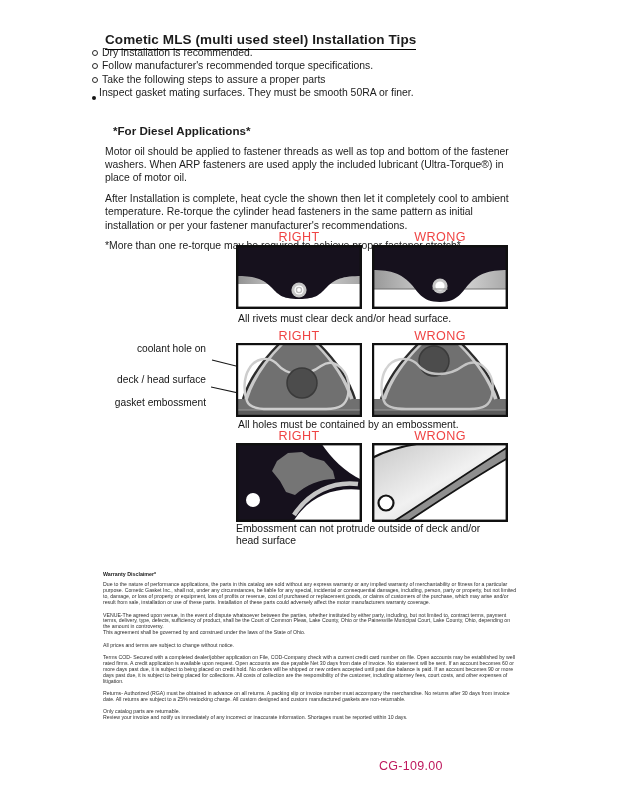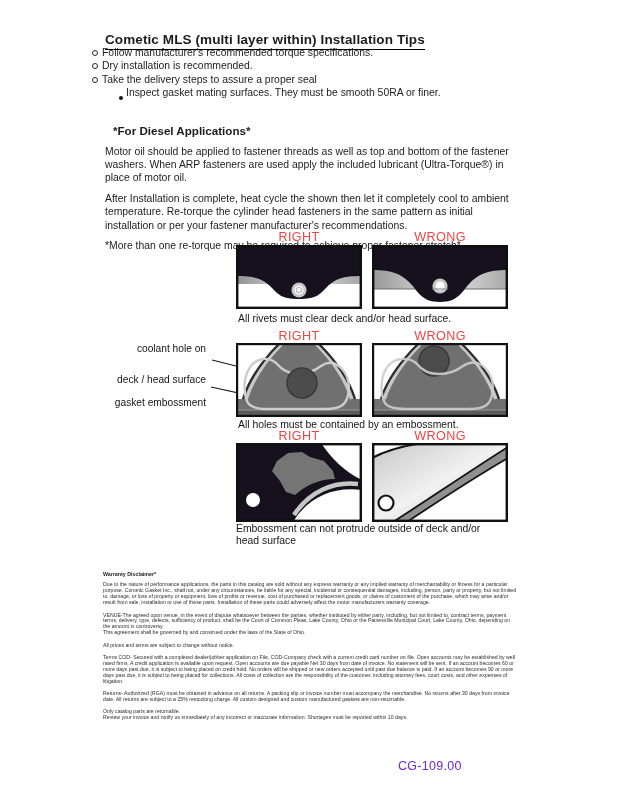--- a/index.html
+++ b/index.html
@@ -11,58 +11,58 @@
   .abs{position:absolute;}
   
   .page-title{
     left:105px;top:23px;font-size:13.5px;font-weight:700;letter-spacing:.1px;
     border-bottom:1.8px solid #000;padding-bottom:2px;display:inline-block;
   }
   
   .tips{left:92px;top:46px;width:446px;font-size:10.4px;line-height:13.4px;}
   .tip{display:flex;align-items:flex-start;}
   .ring{flex:0 0 auto;width:4px;height:4px;border:1px solid #2a2a2a;border-radius:50%;margin:4px 4px 0 0;}
-  .sub{margin-left:27px;align-items:flex-end;}
+  .sub{align-items:flex-end;}
   .dotb{flex:0 0 auto;width:4px;height:4px;background:#151515;border-radius:50%;margin:4.5px 3px 0 0;}
   
   .diesel{left:105px;top:116px;width:412px;}
   .diesel h2{margin:8px;font-size:11.6px;font-weight:700;}
   .diesel p{margin:7.5px 0 0 0;font-size:10.4px;line-height:13.2px;}
   
   .dlabel{font-size:12.6px;font-weight:400;letter-spacing:.4px;text-align:center;color:#ef4444;}
   .caption{font-size:10.4px;line-height:11.5px;color:#161616;}
   .ann{width:112px;text-align:right;font-size:10.2px;line-height:10.8px;color:#141414;}
   .ann .l2{display:block;margin-top:20px;}
   .ann .g{margin-top:12px;}
   svg{display:block;}
   
   .warranty{left:103px;top:572px;width:414px;font-size:5.2px;line-height:5.9px;color:#2e2e2e;}
   .warranty h3{margin:0 0 4.5px 0;font-size:5.3px;font-weight:700;color:#222;}
   .warranty p{margin:0 0 0 0;}
   .warranty p.sp{margin-top:6.5px;}
   
-  .page-code{left:398px;top:759px;font-size:12.5px;color:#6d28d9;letter-spacing:.3px;}
+  .page-code{left:379px;top:759px;font-size:12.5px;color:#be185d;letter-spacing:.3px;}
 </style>
 </head>
 <body>
 
-<h1 class="abs page-title">Cometic MLS (multi layer within) Installation Tips</h1>
+<h1 class="abs page-title">Cometic MLS (multi used steel) Installation Tips</h1>
 
 <div class="abs tips">
   <div class="tip">
     <span class="ring"></span>
-    <span>Follow manufacturer's recommended torque specifications.</span>
+    <span>Dry installation is recommended.</span>
   </div>
   <div class="tip">
     <span class="ring"></span>
-    <span>Dry installation is recommended.</span>
+    <span>Follow manufacturer's recommended torque specifications.</span>
   </div>
   <div class="tip">
     <span class="ring"></span>
-    <span>Take the delivery steps to assure a proper seal</span>
+    <span>Take the following steps to assure a proper parts</span>
   </div>
   <div class="tip sub">
     <span class="dotb"></span>
     <span>Inspect gasket mating surfaces.  They must be smooth 50RA or finer.</span>
   </div>
 </div>
 
 <div class="abs diesel">
   <h2>*For Diesel Applications*</h2>
   <p>Motor oil should be applied to fastener threads as well as top and bottom of the fastener washers. When ARP fasteners are used apply the included lubricant (Ultra-Torque®) in place of motor oil.</p>

